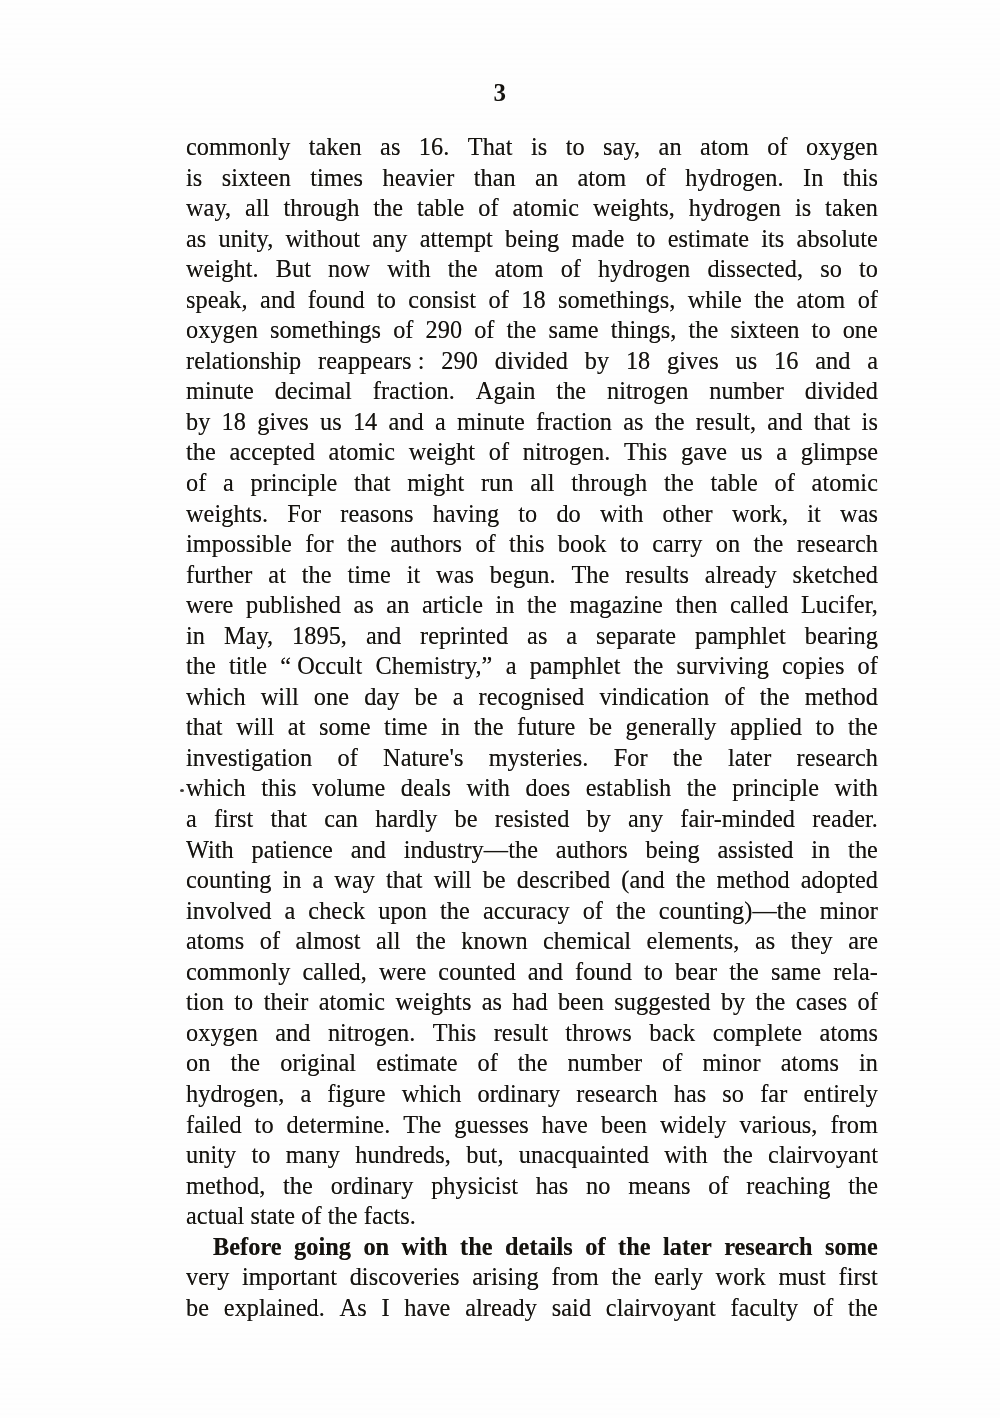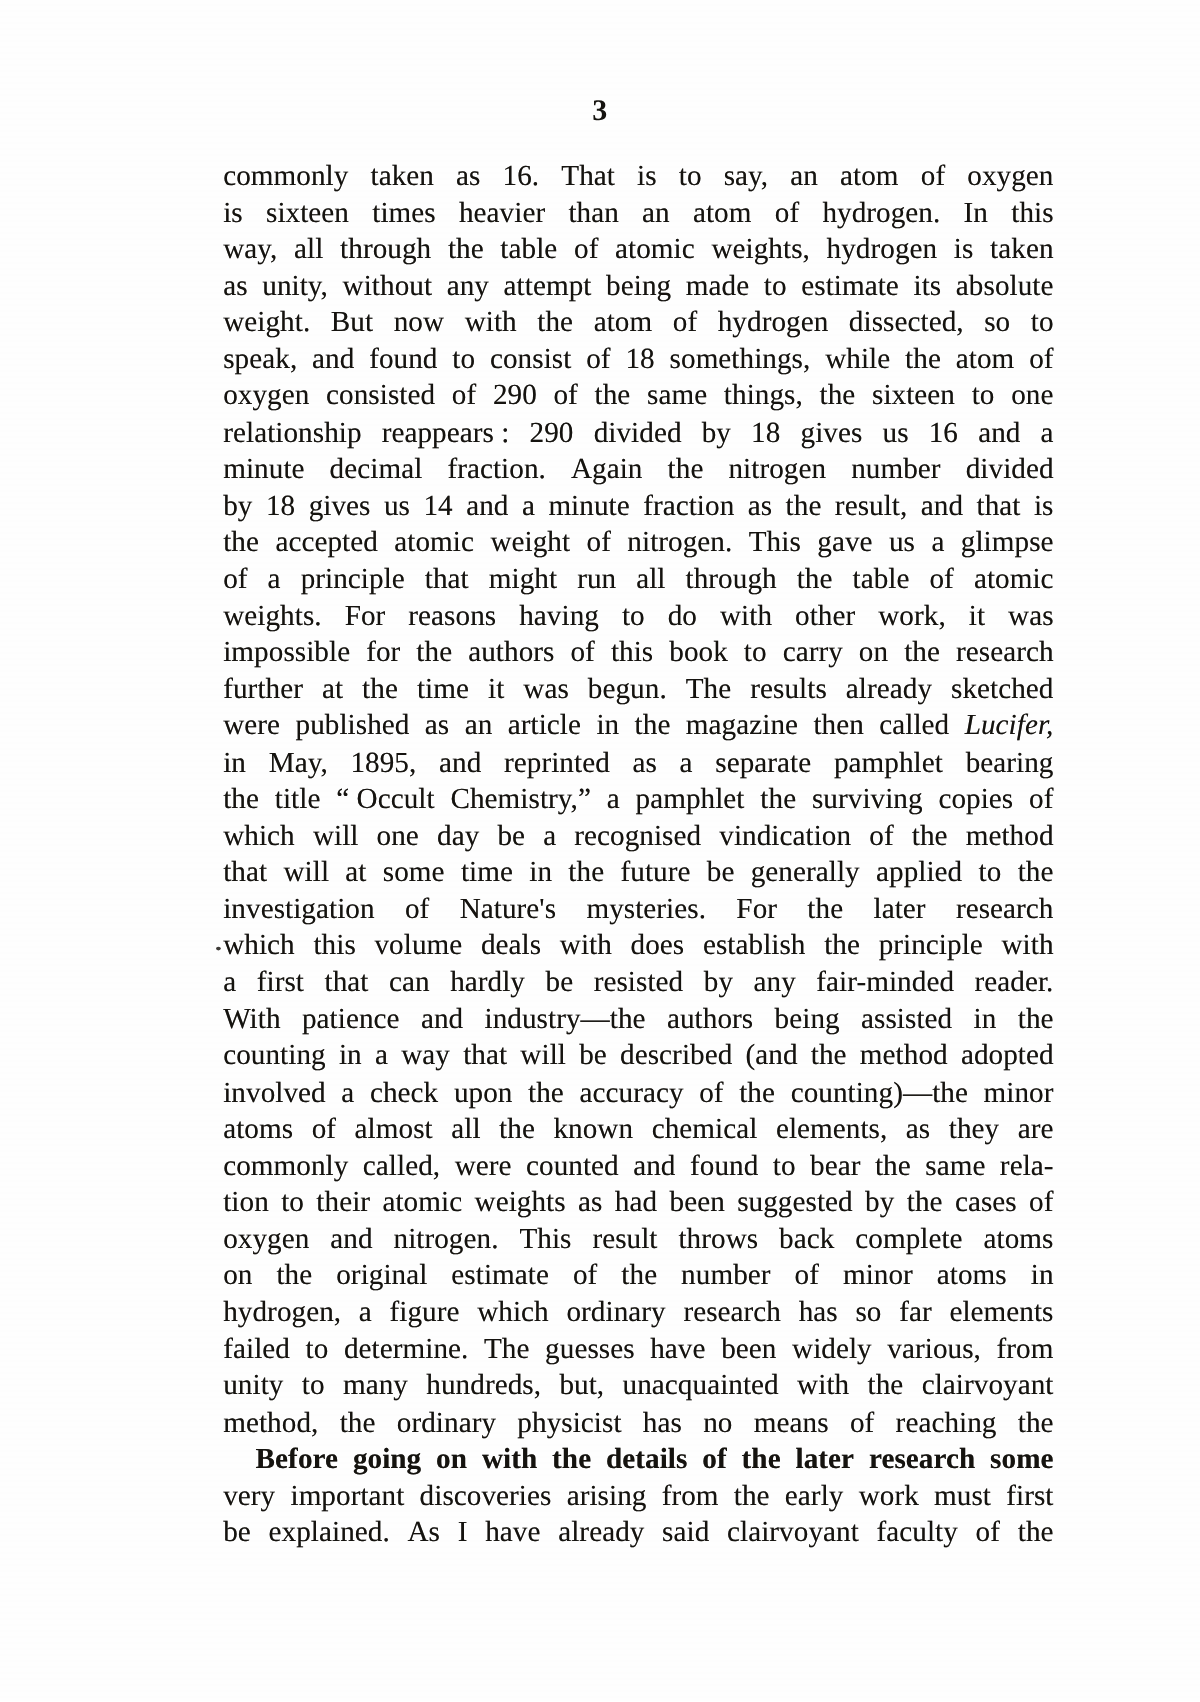--- a/index.html
+++ b/index.html
@@ -65,21 +65,21 @@
     display: flex;
     flex-direction: row;
     justify-content: space-between;
     align-items: baseline;
     white-space: normal;
   }
   .ln.just > span { white-space: pre; }
 
   .ln.indent { padding-left: 27px; font-weight: bold; }
 
-  .ital { font-style: italic; }
+  .ital { }
 
   
   .speck {
     position: absolute;
     left: 180px;
     top: 789px;
     width: 4px;
     height: 3px;
     background: #1b1813;
     border-radius: 50%;
@@ -169,21 +169,21 @@
         <span>of</span>
         <span>18</span>
         <span>somethings,</span>
         <span>while</span>
         <span>the</span>
         <span>atom</span>
         <span>of</span>
       </div>
       <div class="ln just">
         <span>oxygen</span>
-        <span>consisted</span>
+        <span>somethings</span>
         <span>of</span>
         <span>290</span>
         <span>of</span>
         <span>the</span>
         <span>same</span>
         <span>things,</span>
         <span>the</span>
         <span>sixteen</span>
         <span>to</span>
         <span>one</span>
@@ -500,21 +500,21 @@
       <div class="ln just">
         <span>hydrogen,</span>
         <span>a</span>
         <span>figure</span>
         <span>which</span>
         <span>ordinary</span>
         <span>research</span>
         <span>has</span>
         <span>so</span>
         <span>far</span>
-        <span>elements</span>
+        <span>entirely</span>
       </div>
       <div class="ln just">
         <span>failed</span>
         <span>to</span>
         <span>determine.</span>
         <span>The</span>
         <span>guesses</span>
         <span>have</span>
         <span>been</span>
         <span>widely</span>
@@ -537,20 +537,21 @@
         <span>the</span>
         <span>ordinary</span>
         <span>physicist</span>
         <span>has</span>
         <span>no</span>
         <span>means</span>
         <span>of</span>
         <span>reaching</span>
         <span>the</span>
       </div>
+      <div class="ln">actual state of the facts.</div>
       <div class="ln just indent">
         <span>Before</span>
         <span>going</span>
         <span>on</span>
         <span>with</span>
         <span>the</span>
         <span>details</span>
         <span>of</span>
         <span>the</span>
         <span>later</span>

